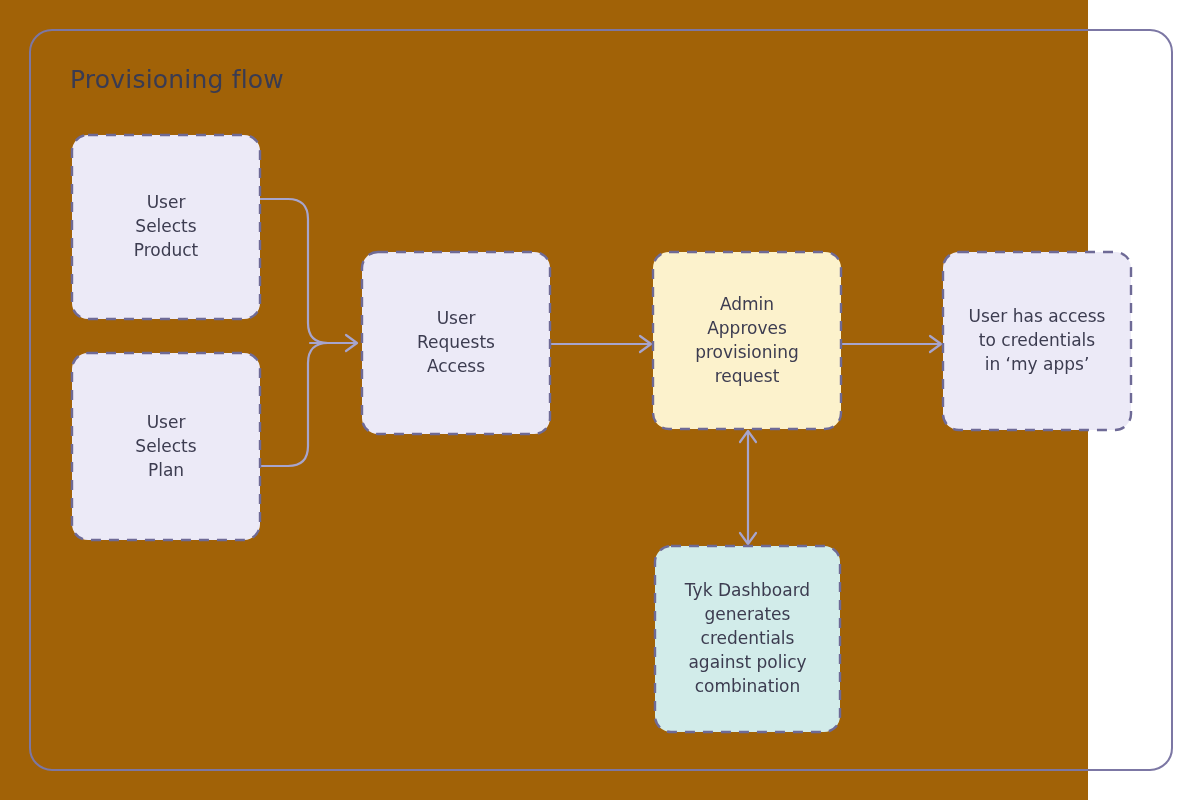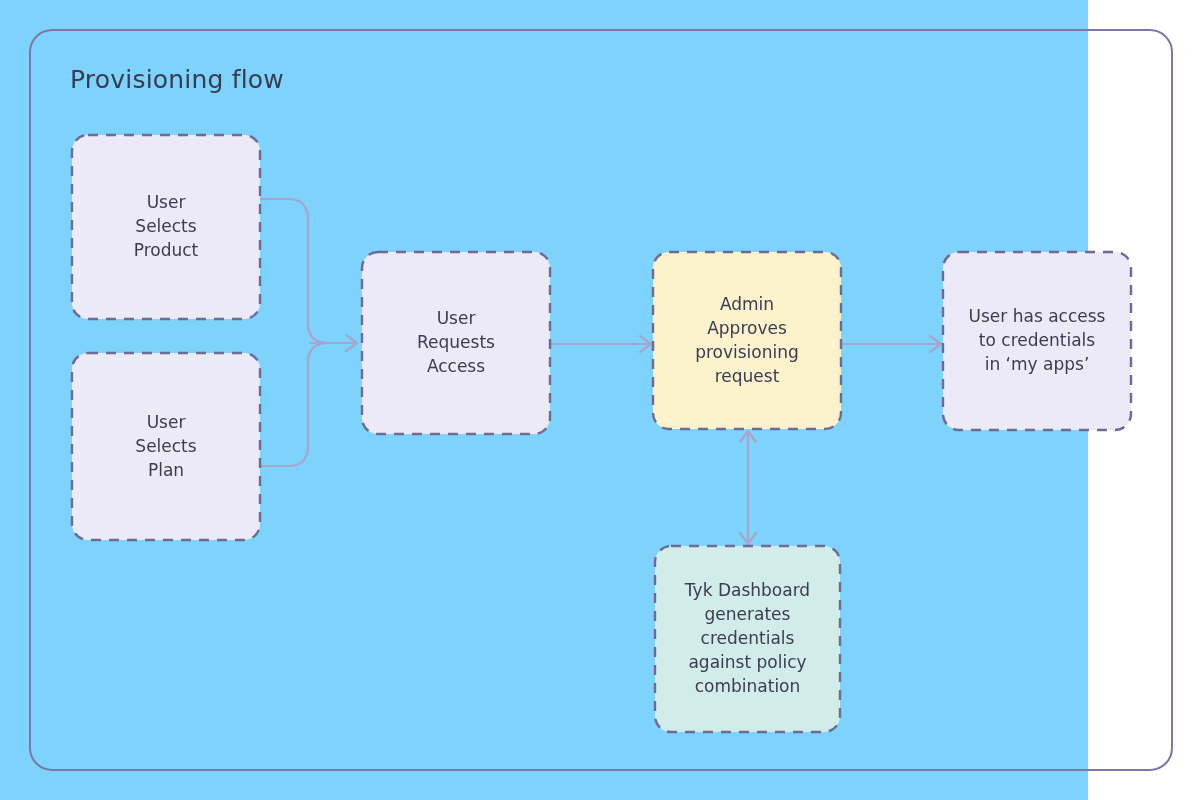--- a/index.html
+++ b/index.html
@@ -11,21 +11,21 @@
   body {
     width: 1201px;
     height: 800px;
     font-family: "DejaVu Sans", "Liberation Sans", sans-serif;
     overflow: hidden;
   }
   #canvas {
     position: relative;
     width: 1088px;
     height: 800px;
-    background: #7dd3fc;
+    background: #a16207;
   }
   #diagram-svg {
     position: absolute;
     left: 0;
     top: 0;
     width: 1201px;
     height: 800px;
   }
   .outer-frame {
     fill: none;

